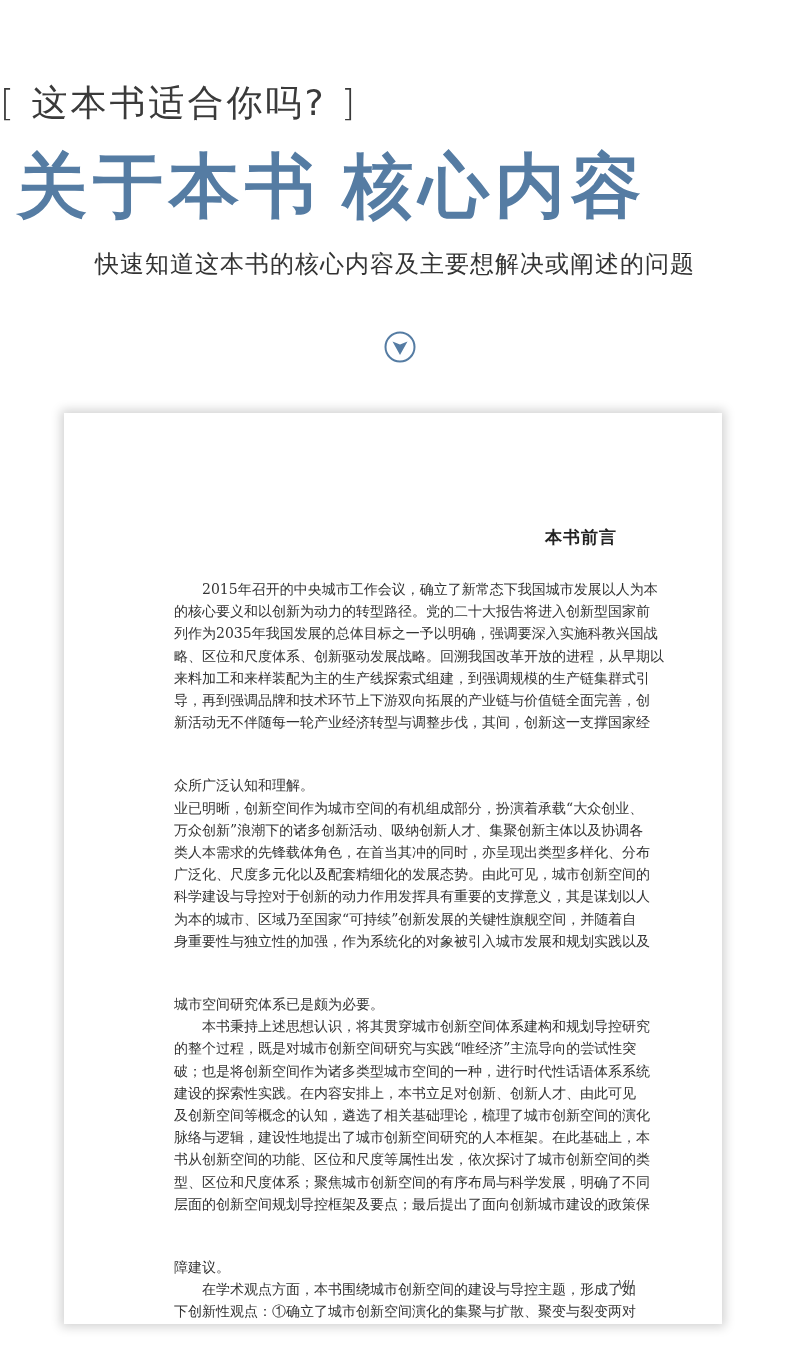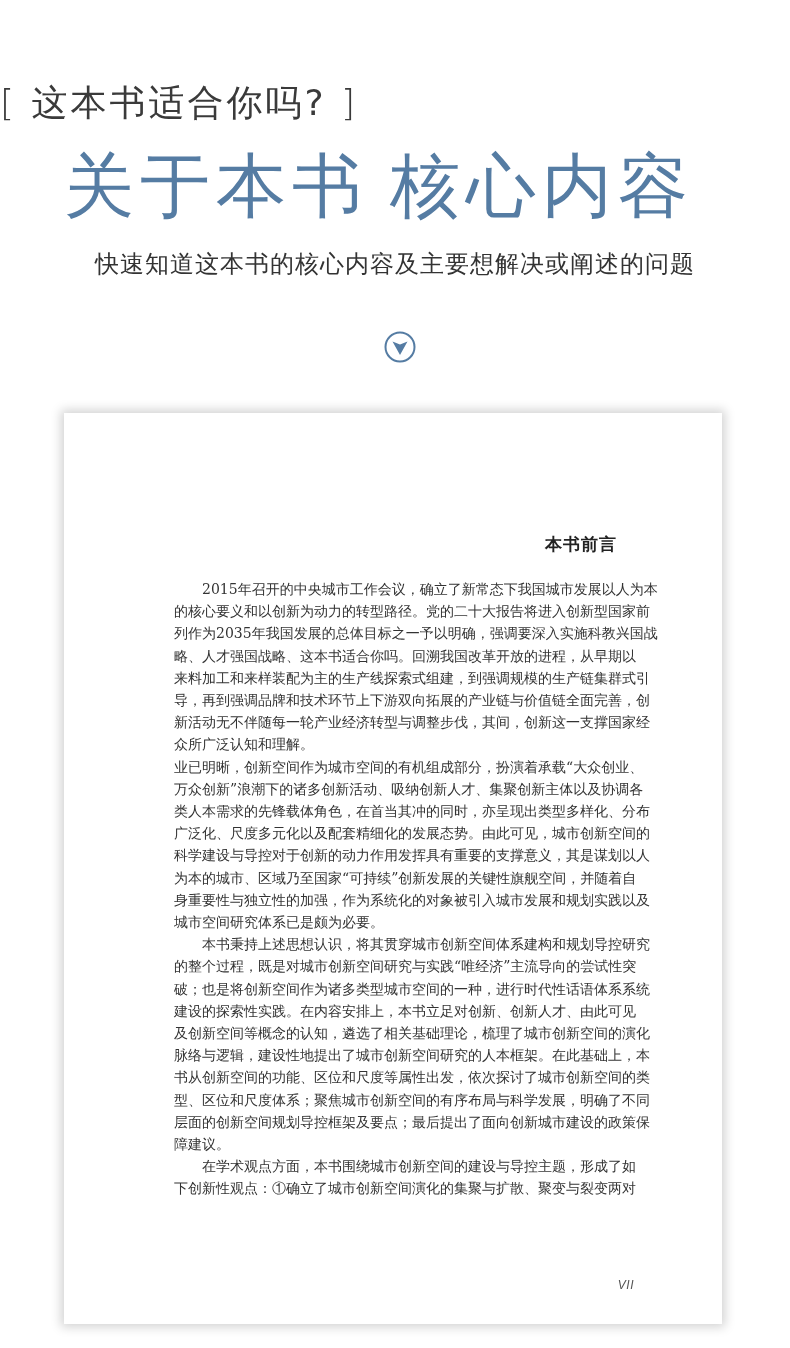--- a/index.html
+++ b/index.html
@@ -8,47 +8,47 @@
     font-family: "DejaVu Sans", "Liberation Sans", sans-serif;
   }
   .top-question {
     position: absolute; left: 0; top: 78px; width: 790px; text-align: left;
     font-size: 36px; color: #3a3a3a; letter-spacing: 3px; line-height: 50px;
   }
   .top-question .bracket { font-weight: 300; color: #3a3a3a; }
   .main-title {
     position: absolute; left: 0; top: 143px; width: 664px; text-align: center;
     font-family: "DejaVu Serif", "Liberation Serif", serif;
-    font-size: 70px; font-weight: normal; color: #557ca3; letter-spacing: 6px; line-height: 86px; padding-left: 47px;
+    font-size: 70px; font-weight: bold; color: #557ca3; letter-spacing: 6px; line-height: 86px;
   }
   .main-title .gap { display: inline-block; width: 22px; }
   .subtitle {
     position: absolute; left: 0; top: 244px; width: 790px; text-align: center;
     font-size: 24px; color: #333333; letter-spacing: 1px; line-height: 40px;
   }
   .arrow-icon {
     position: absolute; left: 384px; top: 331px; width: 32px; height: 32px;
   }
   .page-card {
     position: absolute; left: 64px; top: 413px; width: 658px; height: 911px;
     background: #ffffff;
     box-shadow: 0 0 10px 3px rgba(0,0,0,0.18);
   }
   .page-heading {
-    position: absolute; right: 105px; top: 120px;
+    position: absolute; right: 105px; top: 113px;
     font-family: "DejaVu Serif", "Liberation Serif", serif;
     font-size: 17px; font-weight: bold; color: #222; letter-spacing: 1px;
   }
   .page-body {
     position: absolute; left: 110px; top: 165px; width: 450px;
     font-family: "DejaVu Serif", "Liberation Serif", serif;
     font-size: 14px; color: #333; line-height: 22.2px;
   }
   .page-body .line { display: block; white-space: nowrap; text-align: justify; text-align-last: justify; }
-  .page-body .line.last { text-align-last: left; }
+  .page-body .line.last { text-align-last: left; margin-top: 41px; }
   .page-body .line.indent { padding-left: 28px; }
   .page-number {
     position: absolute; right: 88px; bottom: 32px;
     font-family: "Liberation Sans", sans-serif; font-size: 12px; color: #555; letter-spacing: 0.5px; font-style: italic;
   }
 </style>
 </head>
 <body>
 
 <div class="top-question">
@@ -67,21 +67,21 @@
   <circle cx="16" cy="16" r="14.5" fill="none" stroke="#557ca3" stroke-width="2"></circle>
   <path d="M8.5 10.5 L16 13.5 L23.5 10.5 L16 24 Z" fill="#557ca3"></path>
 </svg>
 
 <div class="page-card">
   <div class="page-heading">本书前言</div>
   <div class="page-body" id="page-body">
       <span class="line indent">2015年召开的中央城市工作会议，确立了新常态下我国城市发展以人为本</span>
       <span class="line">的核心要义和以创新为动力的转型路径。党的二十大报告将进入创新型国家前</span>
       <span class="line">列作为2035年我国发展的总体目标之一予以明确，强调要深入实施科教兴国战</span>
-      <span class="line">略、人才强国战略、这本书适合你吗。回溯我国改革开放的进程，从早期以</span>
+      <span class="line">略、区位和尺度体系、创新驱动发展战略。回溯我国改革开放的进程，从早期以</span>
       <span class="line">来料加工和来样装配为主的生产线探索式组建，到强调规模的生产链集群式引</span>
       <span class="line">导，再到强调品牌和技术环节上下游双向拓展的产业链与价值链全面完善，创</span>
       <span class="line">新活动无不伴随每一轮产业经济转型与调整步伐，其间，创新这一支撑国家经</span>
       <span class="line last">众所广泛认知和理解。</span>
       <span class="line">业已明晰，创新空间作为城市空间的有机组成部分，扮演着承载“大众创业、</span>
       <span class="line">万众创新”浪潮下的诸多创新活动、吸纳创新人才、集聚创新主体以及协调各</span>
       <span class="line">类人本需求的先锋载体角色，在首当其冲的同时，亦呈现出类型多样化、分布</span>
       <span class="line">广泛化、尺度多元化以及配套精细化的发展态势。由此可见，城市创新空间的</span>
       <span class="line">科学建设与导控对于创新的动力作用发挥具有重要的支撑意义，其是谋划以人</span>
       <span class="line">为本的城市、区域乃至国家“可持续”创新发展的关键性旗舰空间，并随着自</span>

